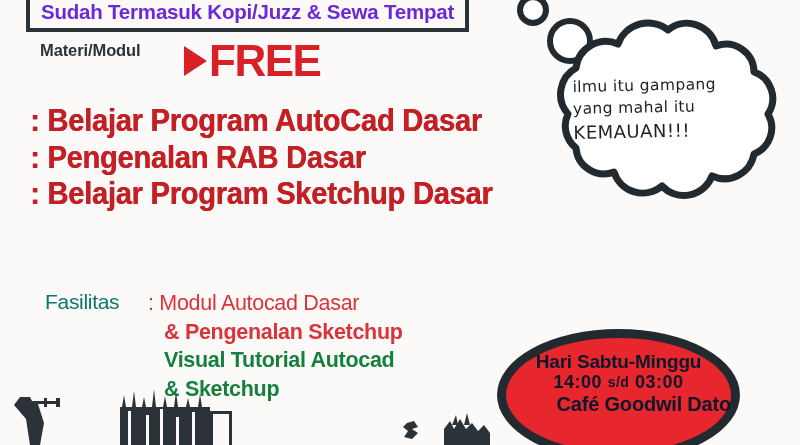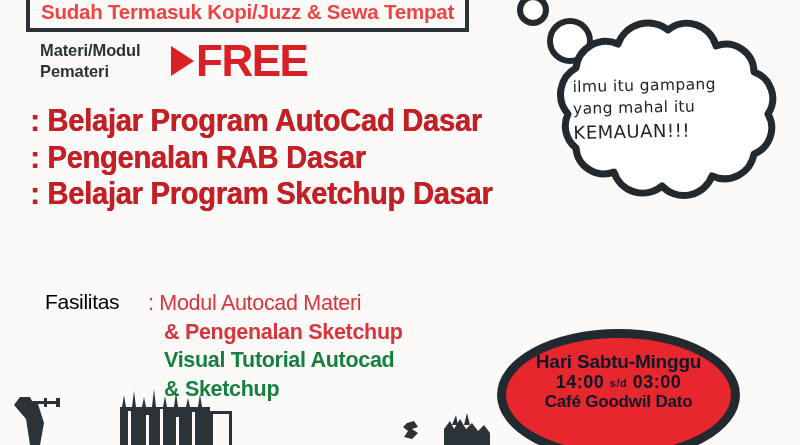--- a/index.html
+++ b/index.html
@@ -15,32 +15,32 @@
 
   
   .incl-box{
     position:absolute;left:26px;top:-14px;width:443px;height:46px;
     border:4px solid #2b3338;background:#fbfaf8;
     box-sizing:border-box;
   }
   .incl-box .txt{
     position:absolute;left:0;right:0;bottom:4px;
     text-align:center;
-    font-size:20.5px;font-weight:bold;color:#ef4444;
+    font-size:20.5px;font-weight:bold;color:#6d28d9;
     letter-spacing:-0.2px;white-space:nowrap;
   }
 
   
   .materi{
     position:absolute;left:40px;top:40px;
     font-size:16.5px;font-weight:bold;color:#2b3338;
     line-height:1.26;letter-spacing:-0.1px;
   }
   .free-wrap{
-    position:absolute;left:171px;top:38px;
+    position:absolute;left:184px;top:38px;
     display:flex;align-items:center;height:46px;
   }
   .tri{
     width:0;height:0;
     border-top:15px solid transparent;
     border-bottom:15px solid transparent;
     border-left:23px solid #d92027;
     margin-right:2px;
   }
   .free-txt{
@@ -67,21 +67,21 @@
   
   .laptop{
     position:absolute;left:42px;top:243px;
     font-size:22px;color:#2b3338;letter-spacing:-0.3px;
     white-space:nowrap;
   }
 
   
   .fas-label{
     position:absolute;left:45px;top:290px;
-    font-size:21px;color:#000000;letter-spacing:-0.3px;
+    font-size:21px;color:#0f766e;letter-spacing:-0.3px;
   }
   .fas-list{
     position:absolute;left:148px;top:289px;
     font-size:21.5px;line-height:1.33;letter-spacing:-0.3px;
     white-space:nowrap;
   }
   .fas-list .r{color:#d9343a;}
   .fas-list .d{color:#15803d;font-weight:bold;}
   .fas-list .ind{padding-left:16px;display:inline-block;font-weight:bold;}
 
@@ -113,55 +113,54 @@
     position:absolute;left:0;right:0;top:14px;
     text-align:center;color:#0f172a;
     font-family:"Liberation Sans Narrow","Liberation Sans", sans-serif;
     font-weight:bold;
     line-height:1.1;
     letter-spacing:-0.2px;
   }
   .oval-txt .a{font-size:19px;}
   .oval-txt .b{font-size:20px;letter-spacing:0.5px;}
   .oval-txt .c{font-size:18px;letter-spacing:0.5px;}
-  .oval-txt .c .sd{font-size:11px;font-weight:bold;vertical-align:1px;}
-  .oval-txt .d{font-size:17px;}
+  .oval-txt .c .sd{font-size:14px;font-weight:bold;vertical-align:1px;}
+  .oval-txt .d{font-size:20px;text-align:right;}
 
   
   .sil{position:absolute;left:0;bottom:0;width:800px;height:60px;}
   .sil svg{display:block;width:800px;height:60px;}
 </style>
 </head>
 <body>
 
 <div class="canvas">
 
   <div class="incl-box">
     <div class="txt">Sudah Termasuk  Kopi/Juzz &amp; Sewa Tempat</div>
   </div>
 
   <div class="materi">
     <div>Materi/Modul</div>
-    <div>Pemateri</div>
   </div>
   <div class="free-wrap">
     <span class="tri"></span>
     <span class="free-txt">FREE</span>
   </div>
 
   <div class="redlist">
     <div>: Belajar Program AutoCad Dasar</div>
     <div>: Pengenalan RAB Dasar</div>
     <div>: Belajar Program Sketchup Dasar</div>
   </div>
 
 
   <div class="fas-label">Fasilitas</div>
   <div class="fas-list">
-    <div class="r">: Modul Autocad Materi</div>
+    <div class="r">: Modul Autocad Dasar</div>
     <div class="r"><span class="ind">&amp; Pengenalan Sketchup</span></div>
     <div class="d"><span class="ind">Visual Tutorial Autocad</span></div>
     <div class="d"><span class="ind">&amp; Sketchup</span></div>
   </div>
 
   <div class="bubble">
     <svg viewBox="0 0 300 232" xmlns="http://www.w3.org/2000/svg">
       <g fill="#ffffff" stroke="#232a2f" stroke-width="6">
         <circle cx="10" cy="2" r="9"></circle>
         <circle cx="35" cy="26" r="13"></circle>

